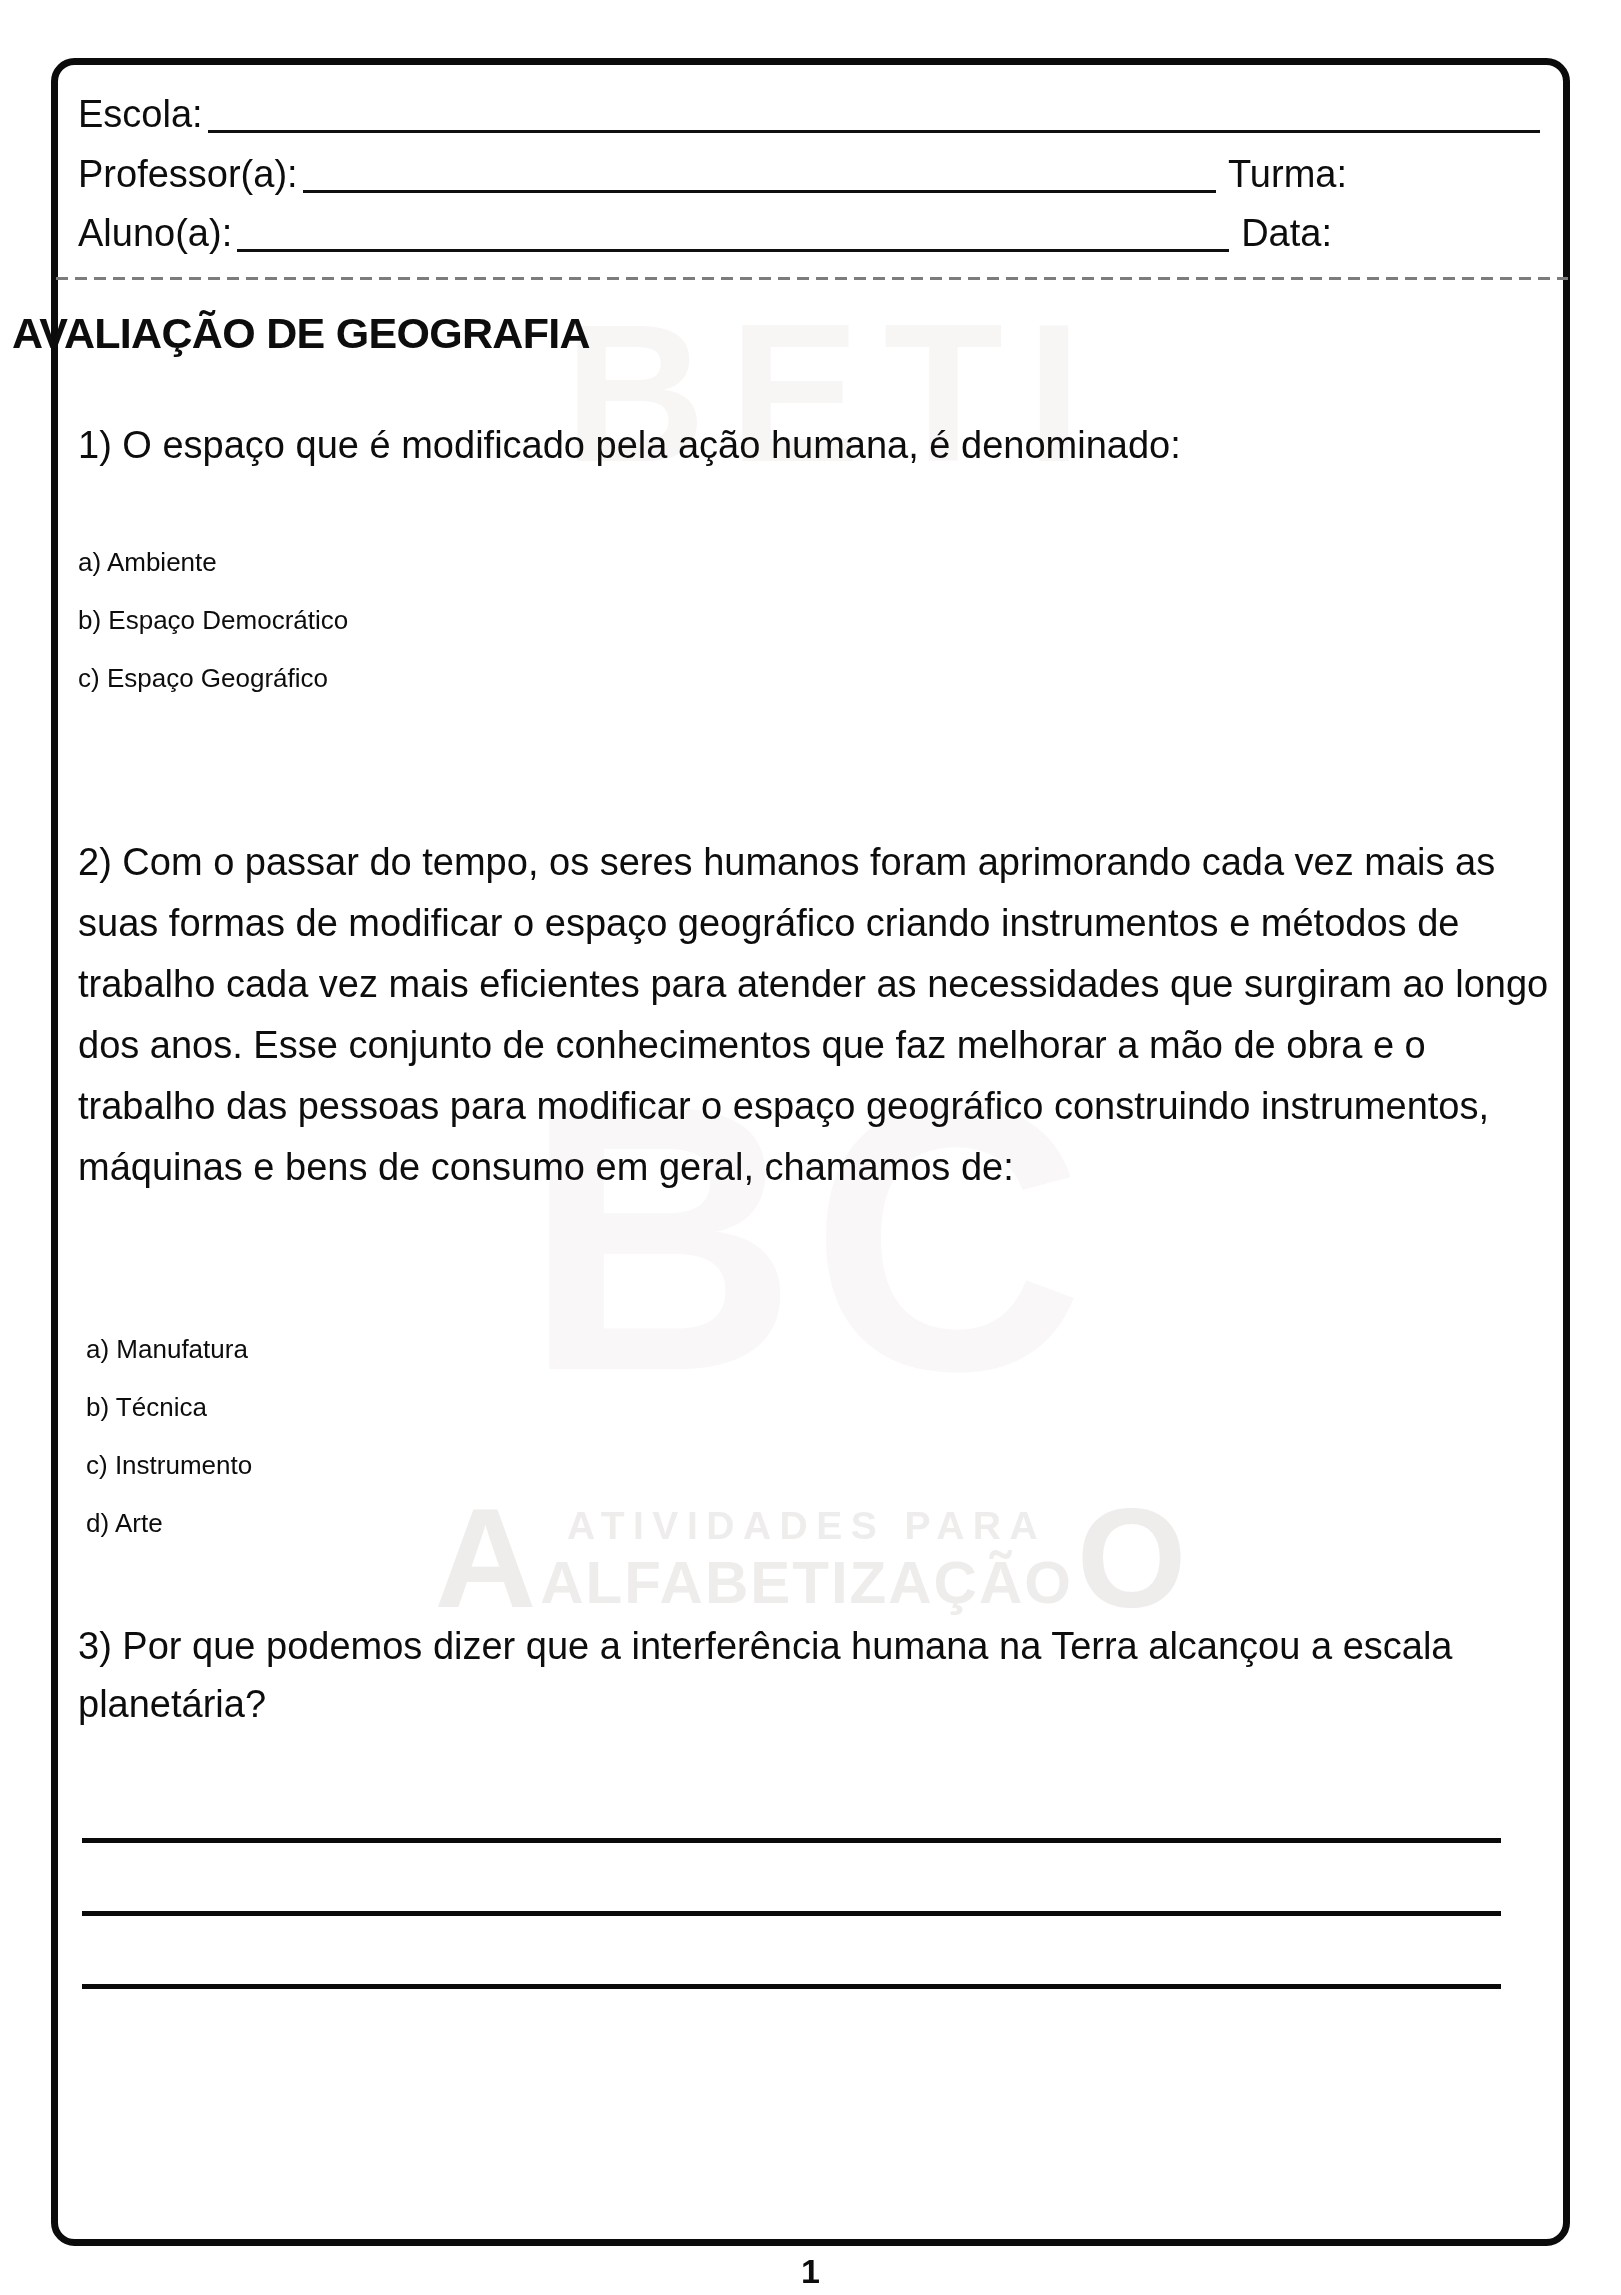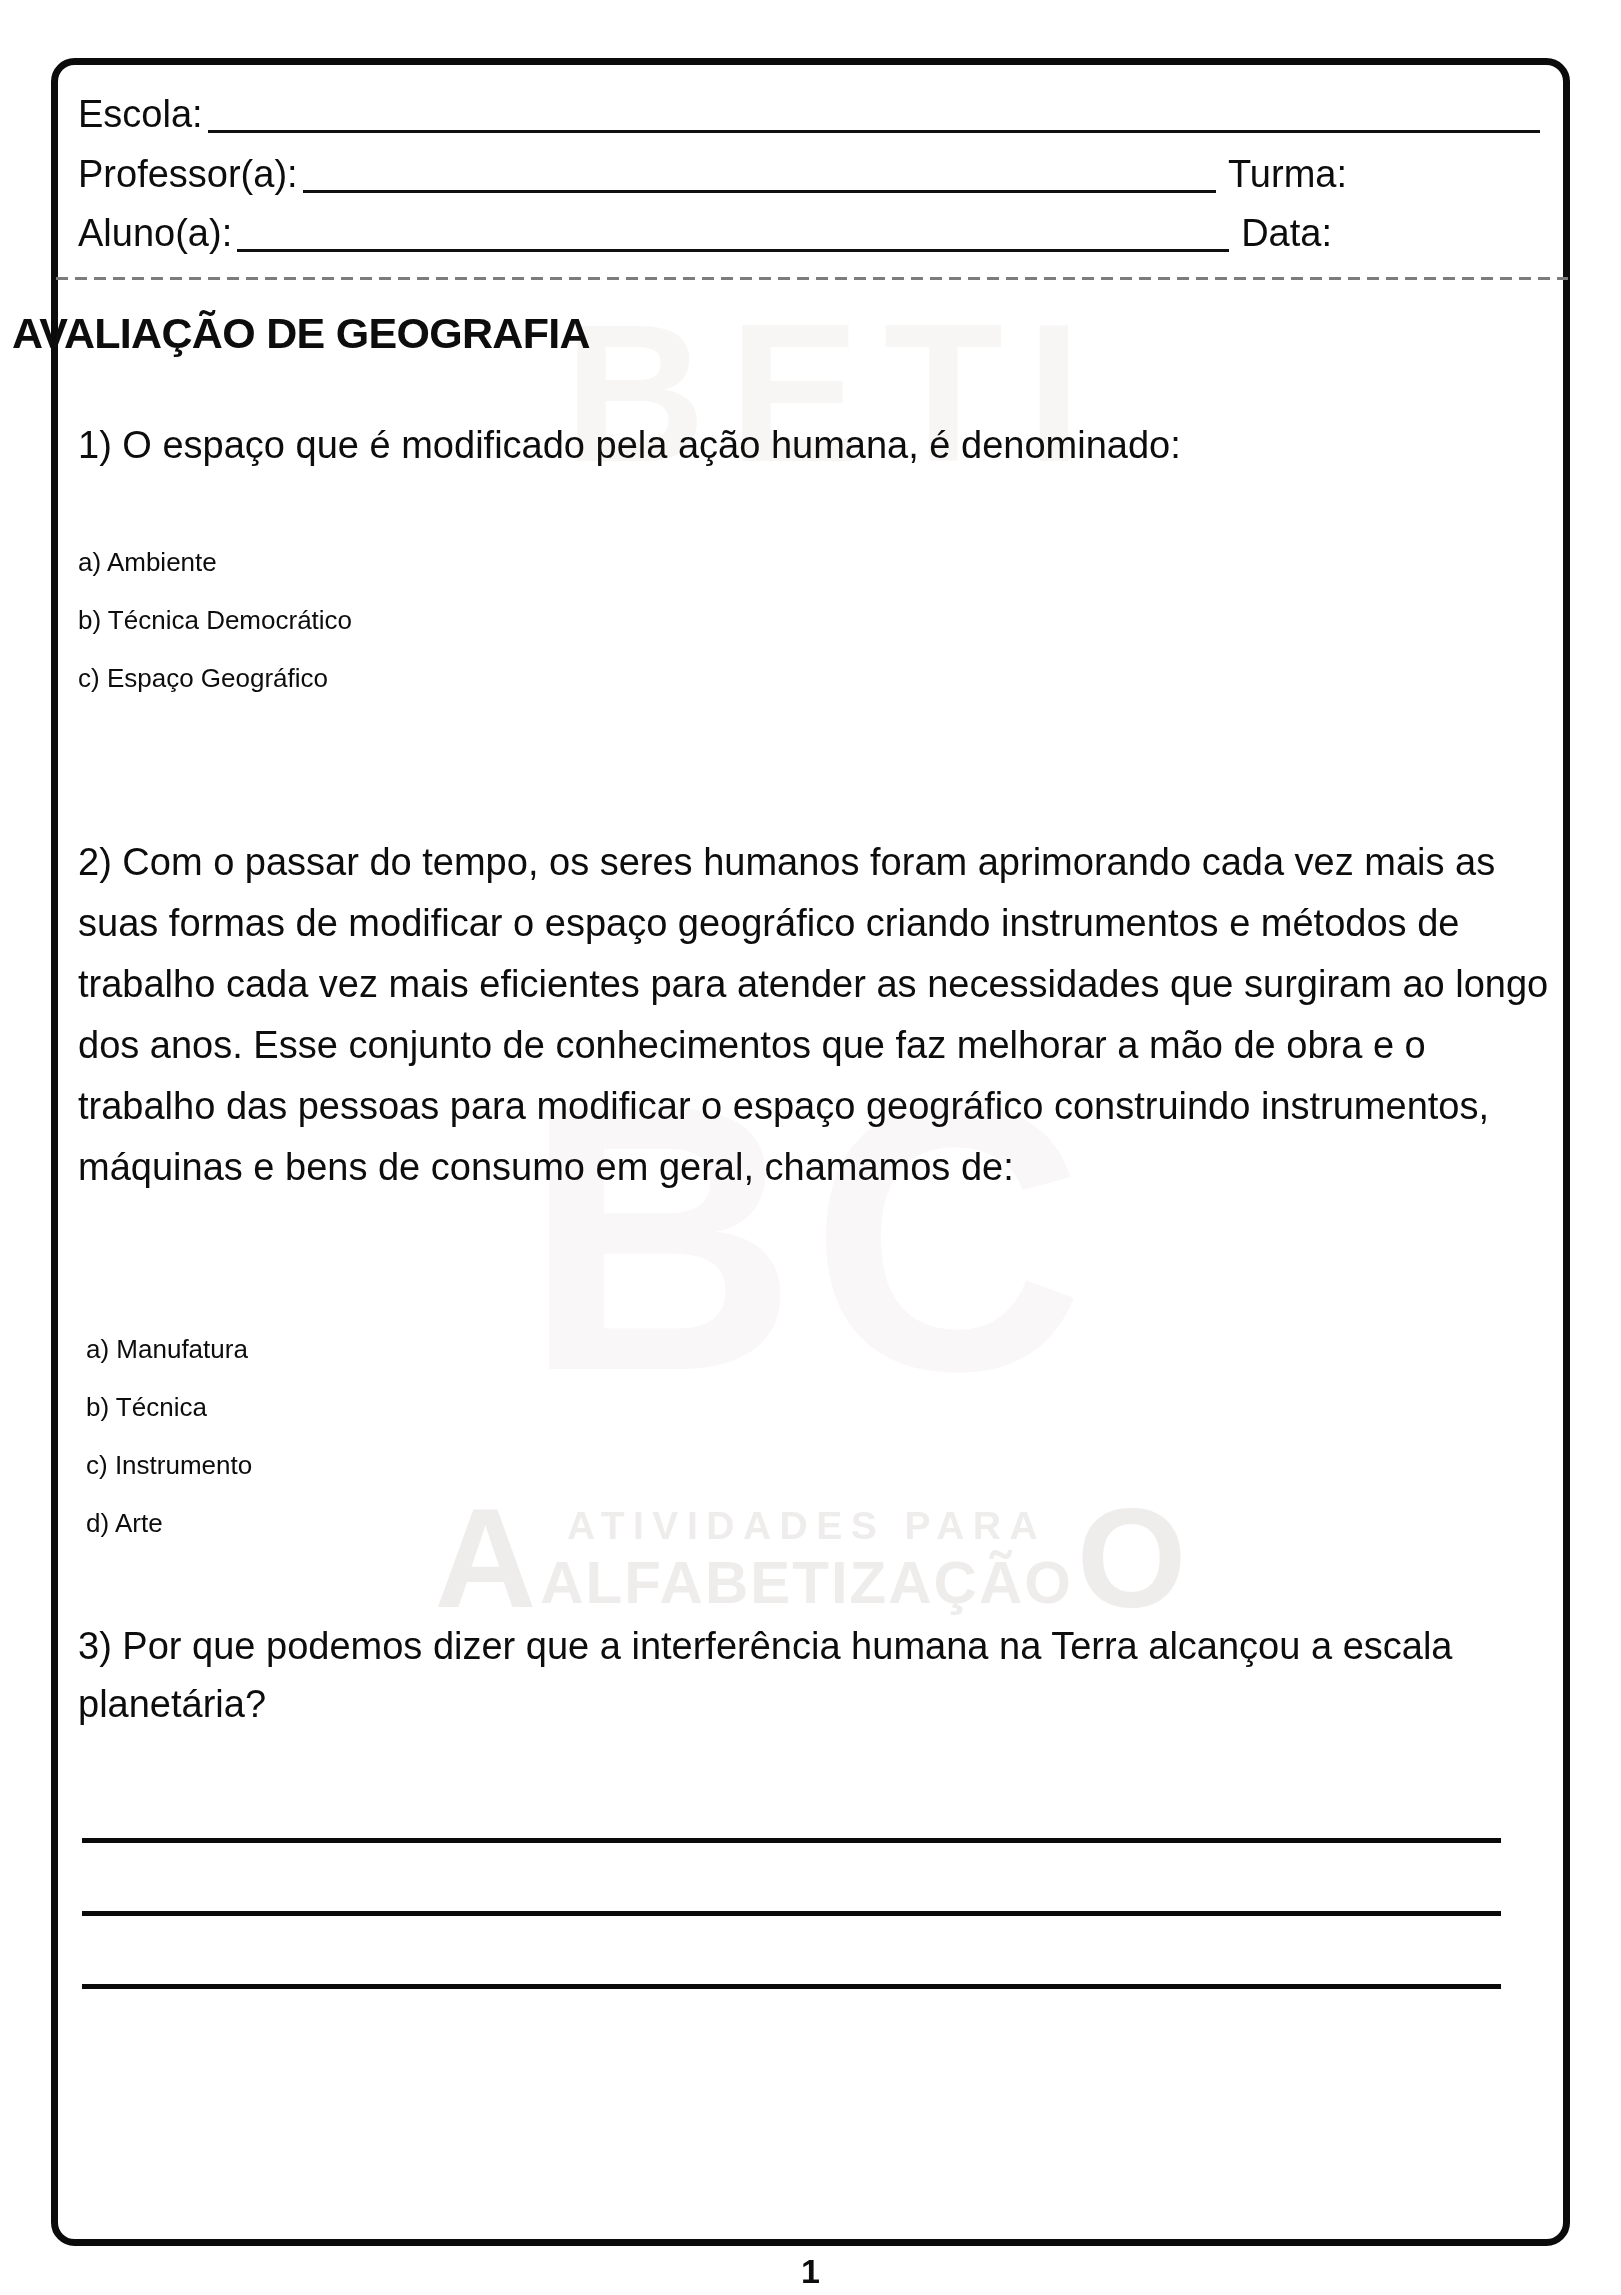--- a/index.html
+++ b/index.html
@@ -122,21 +122,21 @@
     <span class="hdr-label-right">Data:</span>
   </div>
 
   <div class="dashed-divider"></div>
 
   <div class="title">AVALIAÇÃO DE GEOGRAFIA</div>
 
   <div class="q-text q1-text">1) O espaço que é modificado pela ação humana, é denominado:</div>
   <div class="options q1-options">
     <div>a) Ambiente</div>
-    <div>b) Técnica Democrático</div>
+    <div>b) Espaço Democrático</div>
     <div>c) Espaço Geográfico</div>
   </div>
 
   <div class="q-text q2-text">2) Com o passar do tempo, os seres humanos foram aprimorando cada vez mais as suas formas de modificar o espaço geográfico criando instrumentos e métodos de trabalho cada vez mais eficientes para atender as necessidades que surgiram ao longo dos anos. Esse conjunto de conhecimentos que faz melhorar a mão de obra e o trabalho das pessoas para modificar o espaço geográfico construindo instrumentos, máquinas e bens de consumo em geral, chamamos de:</div>
   <div class="options q2-options">
     <div>a) Manufatura</div>
     <div>b) Técnica</div>
     <div>c) Instrumento</div>
     <div>d) Arte</div>
   </div>

